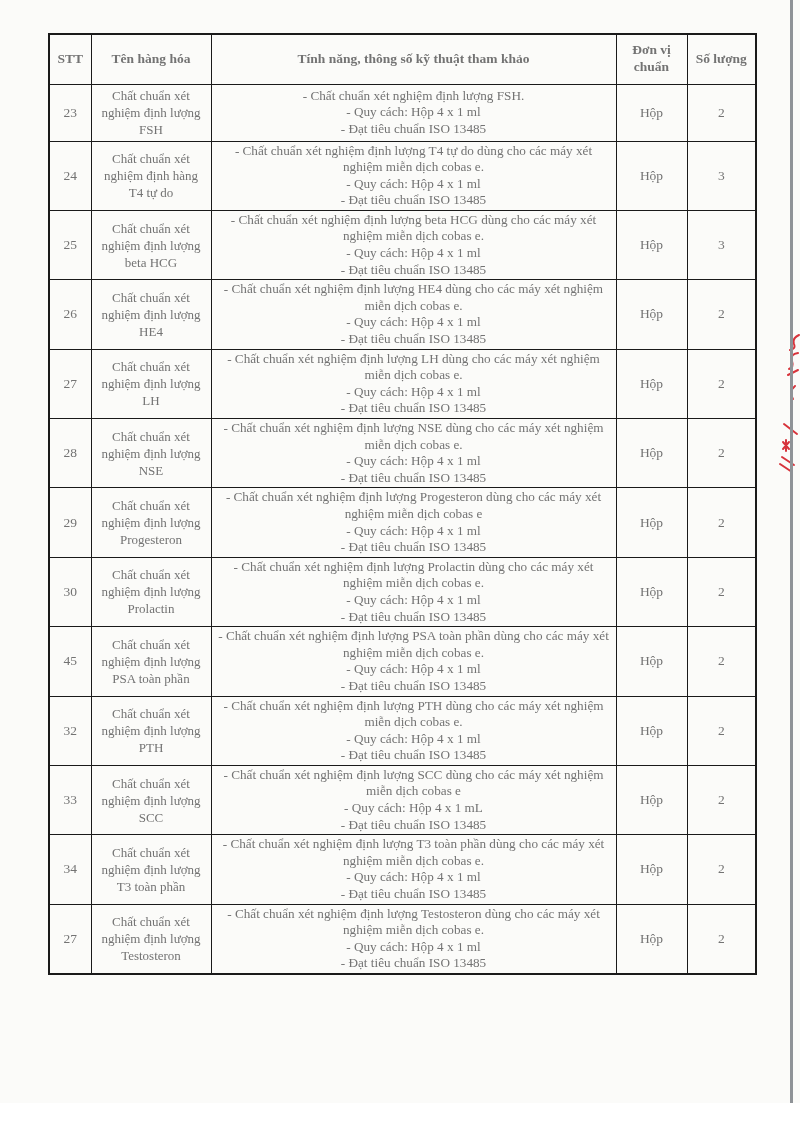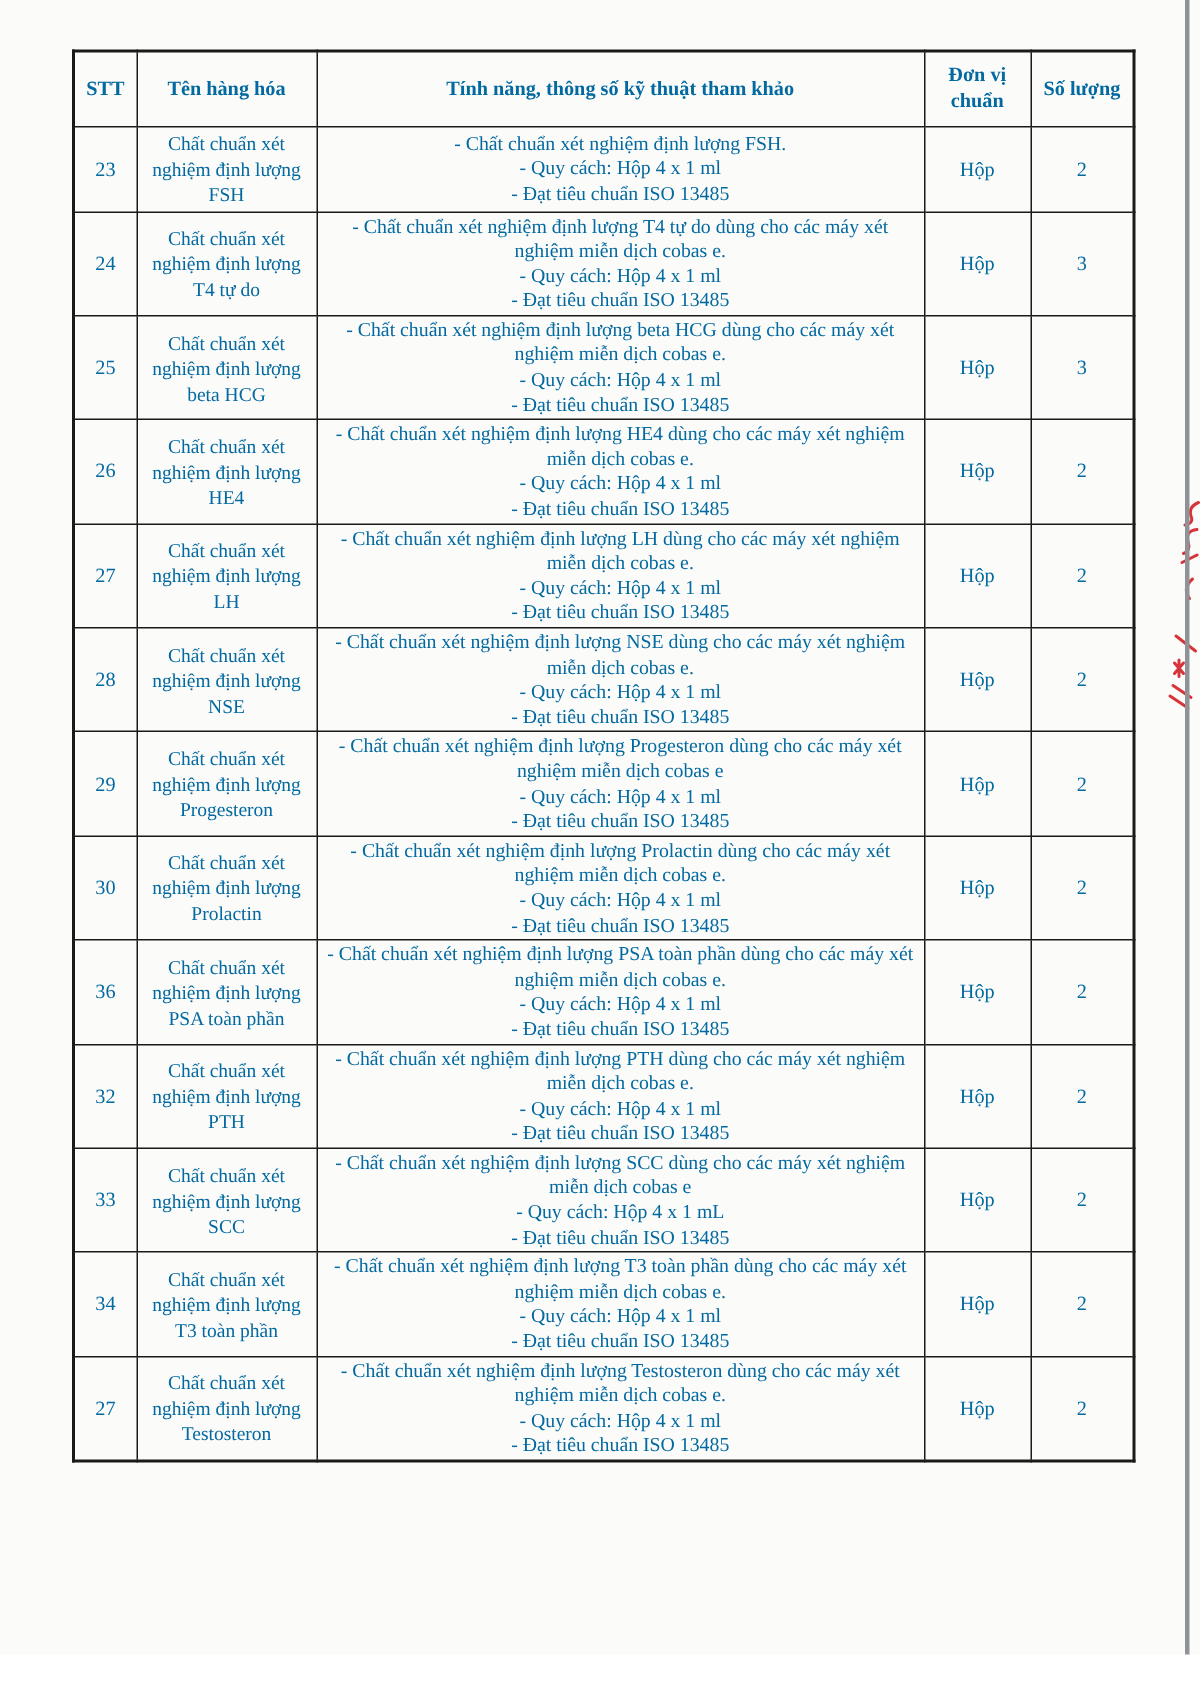--- a/index.html
+++ b/index.html
@@ -3,21 +3,21 @@
 <meta charset="utf-8">
 <style>
   html, body { margin: 0; padding: 0; }
   .page {
     position: relative;
     width: 800px;
     height: 1103px;
     background: #fbfbf9;
     overflow: hidden;
     font-family: "Liberation Serif", "DejaVu Serif", serif;
-    color: #0369a1;
+    color: #737373;
   }
   table.items {
     position: absolute;
     left: 48px;
     top: 33px;
     width: 707px;
     border-collapse: collapse;
     table-layout: fixed;
     border: 2px solid #1a1a1a;
   }
@@ -119,21 +119,21 @@
             <div class="spec-line">- Chất chuẩn xét nghiệm định lượng FSH.</div>
             <div class="spec-line">- Quy cách: Hộp 4 x 1 ml</div>
             <div class="spec-line">- Đạt tiêu chuẩn ISO 13485</div>
           </td>
       <td class="c-unit">Hộp</td>
       <td class="c-qty">2</td>
     </tr>
 
     <tr>
       <td class="c-stt">24</td>
-      <td class="c-name">Chất chuẩn xét nghiệm định lượng T4 tự do</td>
+      <td class="c-name">Chất chuẩn xét nghiệm định hàng T4 tự do</td>
       <td class="c-spec">
             <div class="spec-line">- Chất chuẩn xét nghiệm định lượng T4 tự do dùng cho các máy xét nghiệm miễn dịch cobas e.</div>
             <div class="spec-line">- Quy cách: Hộp 4 x 1 ml</div>
             <div class="spec-line">- Đạt tiêu chuẩn ISO 13485</div>
           </td>
       <td class="c-unit">Hộp</td>
       <td class="c-qty">3</td>
     </tr>
 
     <tr>
@@ -202,21 +202,21 @@
       <td class="c-spec">
             <div class="spec-line">- Chất chuẩn xét nghiệm định lượng Prolactin dùng cho các máy xét nghiệm miễn dịch cobas e.</div>
             <div class="spec-line">- Quy cách: Hộp 4 x 1 ml</div>
             <div class="spec-line">- Đạt tiêu chuẩn ISO 13485</div>
           </td>
       <td class="c-unit">Hộp</td>
       <td class="c-qty">2</td>
     </tr>
 
     <tr>
-      <td class="c-stt">36</td>
+      <td class="c-stt">45</td>
       <td class="c-name">Chất chuẩn xét nghiệm định lượng PSA toàn phần</td>
       <td class="c-spec">
             <div class="spec-line">- Chất chuẩn xét nghiệm định lượng PSA toàn phần dùng cho các máy xét nghiệm miễn dịch cobas e.</div>
             <div class="spec-line">- Quy cách: Hộp 4 x 1 ml</div>
             <div class="spec-line">- Đạt tiêu chuẩn ISO 13485</div>
           </td>
       <td class="c-unit">Hộp</td>
       <td class="c-qty">2</td>
     </tr>
 

